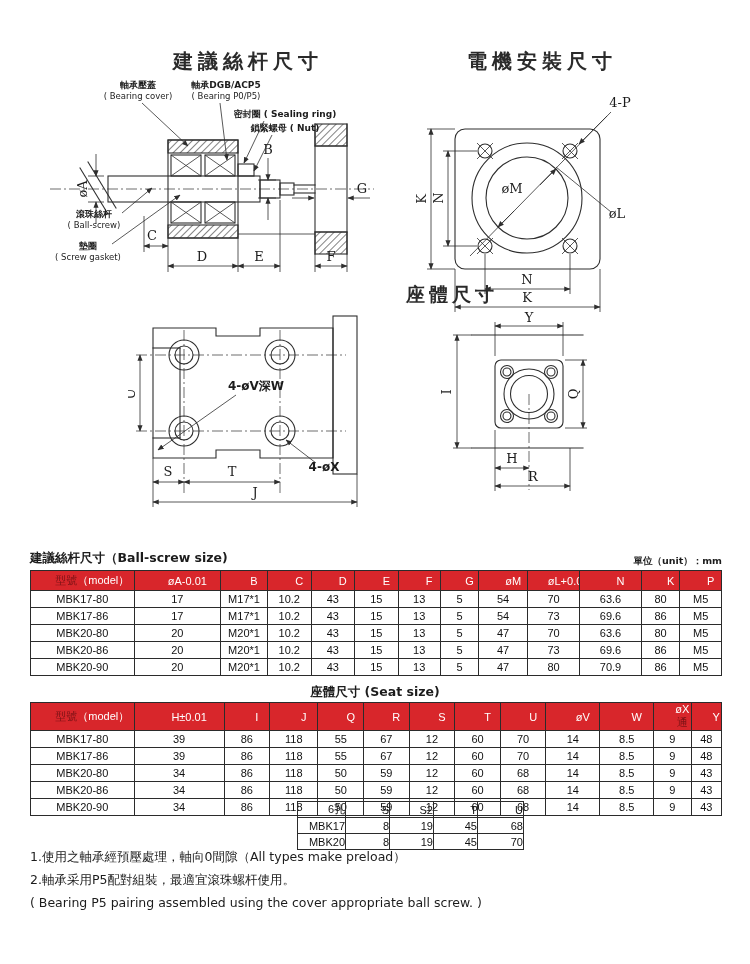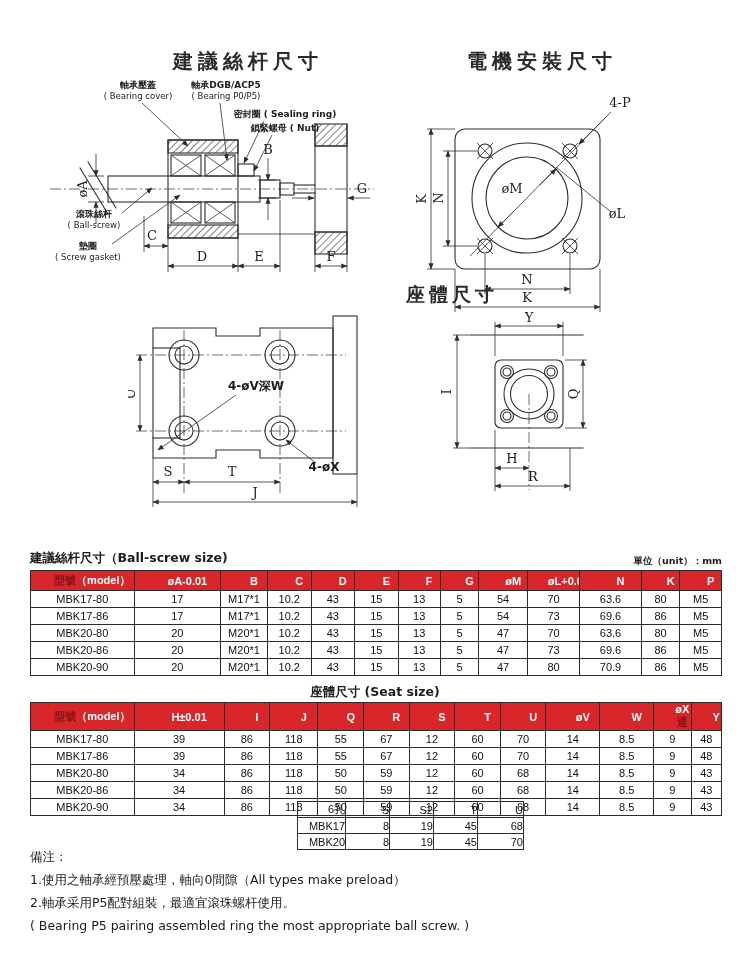--- a/index.html
+++ b/index.html
@@ -6,21 +6,21 @@
   #page{position:relative;width:750px;height:964px;background:#fff;overflow:hidden;
         font-family:"Liberation Sans",sans-serif;color:#1c1c1c;}
   .abs{position:absolute;}
   .sec-title{font:bold 20px "DejaVu Sans",sans-serif;letter-spacing:5px;color:#2a2a2a;}
   .sec-title-sm{font:bold 19px "DejaVu Sans",sans-serif;letter-spacing:4px;color:#2a2a2a;}
   .cap{font:bold 12.5px "DejaVu Sans",sans-serif;color:#1c1c1c;}
   .unit{font:bold 9.5px "DejaVu Sans",sans-serif;color:#1c1c1c;}
   table.tbl{border-collapse:collapse;table-layout:fixed;width:692px;
         font:11px "Liberation Sans",sans-serif;color:#111;}
   table.tbl th,table.tbl td{border:1px solid #2b2b2b;text-align:center;padding:0;height:16px;overflow:hidden;}
-  table.tbl thead th{background:#d8262b;color:#fff;font-weight:bold;height:19px;padding-left:20px;}
+  table.tbl thead th{background:#d8262b;color:#fff;font-weight:normal;height:19px;padding-left:20px;}
   table.tbl{border:1.5px solid #222;}
   .hdr-zh{color:#7e1316;}
   table.subtbl{border-collapse:collapse;table-layout:fixed;width:226px;
         font:11px "Liberation Sans",sans-serif;color:#111;border:1.5px solid #222;}
   table.subtbl td,table.subtbl th{border:1px solid #2b2b2b;text-align:right;padding:0;height:15px;font-weight:normal;}
   .notes{font:12.5px "DejaVu Sans",sans-serif;line-height:23px;color:#1c1c1c;white-space:nowrap;}
   
   .ln{fill:none;stroke:#2e2e2e;stroke-width:1.1;stroke-linecap:square;}
   .dm{fill:none;stroke:#2e2e2e;stroke-width:0.8;}
   .cl{fill:none;stroke:#2e2e2e;stroke-width:0.7;stroke-dasharray:11 3 2 3;}
@@ -516,19 +516,18 @@
           <td>MBK20</td>
           <td>8</td>
           <td>19</td>
           <td>45</td>
           <td>70</td>
         </tr>
       </tbody>
   </table>
 
   <div class="abs notes" style="left:30px;top:845px;">
-    <div>備注：</div>
     <div>1.使用之軸承經預壓處理，軸向0間隙（All types make preload）</div>
     <div>2.軸承采用P5配對組裝，最適宜滾珠螺杆使用。</div>
-    <div>( Bearing P5 pairing assembled ring the most appropriate ball screw. )</div>
+    <div>( Bearing P5 pairing assembled using the cover appropriate ball screw. )</div>
   </div>
 
 </div>
 
 </body></html>

